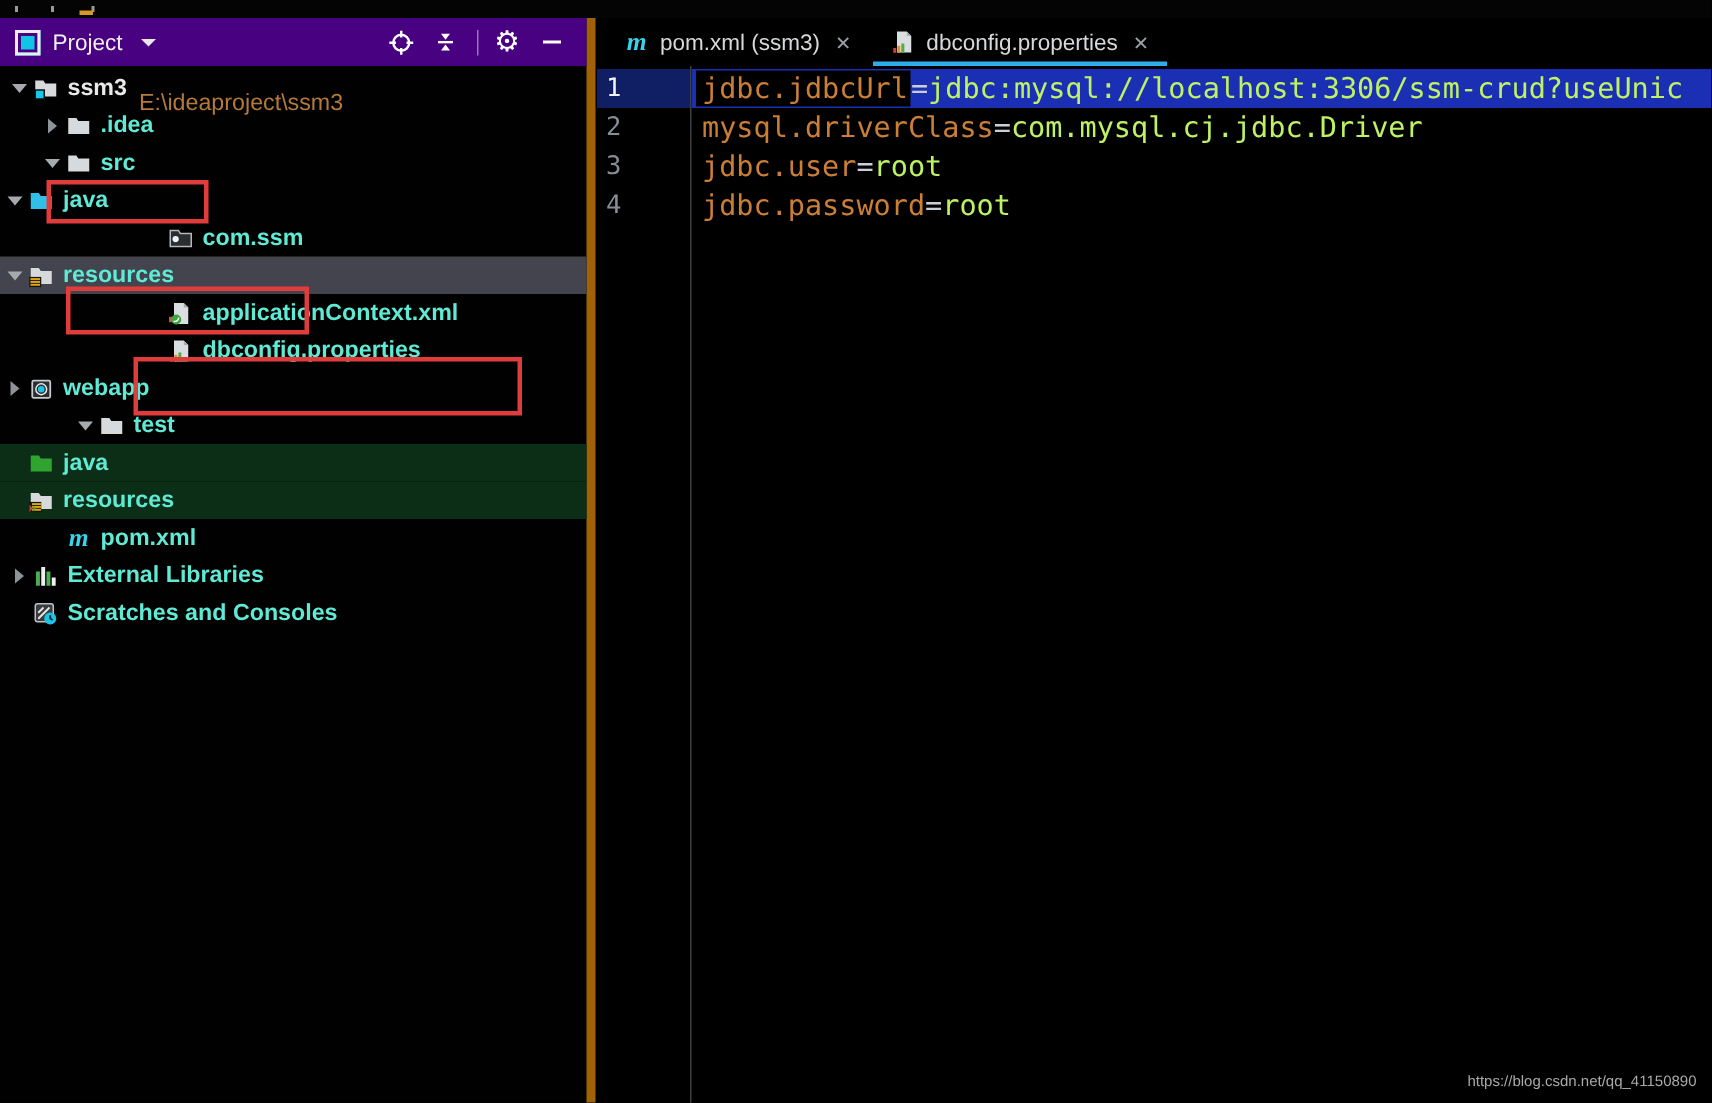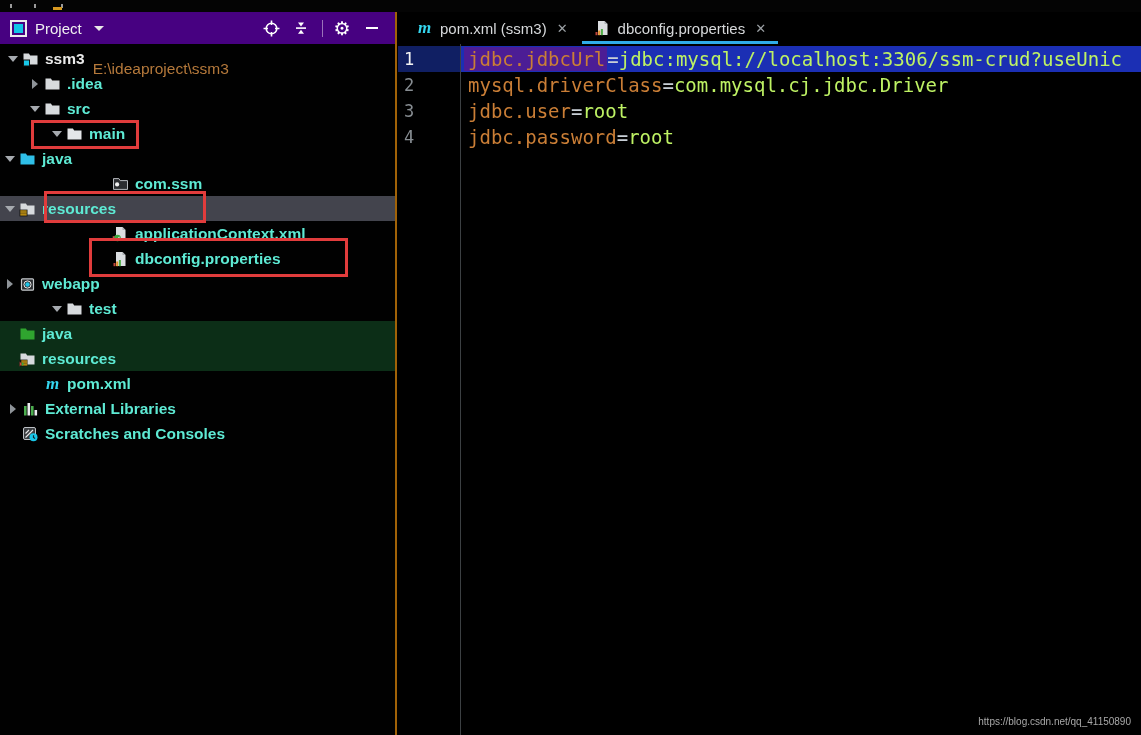--- a/index.html
+++ b/index.html
@@ -6,21 +6,21 @@
   body{width:1141px;height:735px;position:relative;overflow:hidden;
        font-family:"Liberation Sans",sans-serif;-webkit-font-smoothing:antialiased;}
 
   
   .topstrip{position:absolute;left:0;top:0;width:1141px;height:12px;background:#040404;}
   .artifact{position:absolute;background:#9a9a9a;}
   .artifact.orange{background:#d79921;}
 
   
   .pp{position:absolute;left:0;top:12px;width:397px;bottom:0;background:#010101;
-      border-right:2px solid #a16207;box-sizing:border-box;}
+      border-right:6px solid #a16207;box-sizing:border-box;}
   .pp-header{height:32px;background:#470181;display:flex;align-items:center;
              padding:0 12px 0 10px;box-sizing:border-box;}
   .pw-icon{width:13px;height:13px;border:2px solid #ececec;background:#10c4e6;
            box-shadow:inset 0 0 0 2px #470181;margin-right:8px;flex:none;}
   .pp-title{color:#f0f0f0;font-size:15px;}
   .caret-down{width:0;height:0;border-left:5px solid transparent;border-right:5px solid transparent;
               border-top:5px solid #e8e8e8;margin-left:12px;}
   .pp-sp{flex:1;}
   .hico{width:22px;height:22px;display:flex;align-items:center;justify-content:center;margin-left:8px;flex:none;}
   .hsep{width:1px;height:17px;background:rgba(255,255,255,.45);margin-left:10px;}
@@ -67,21 +67,21 @@
   .gnum{height:26px;line-height:26px;font-family:"DejaVu Sans Mono",monospace;font-size:17px;
         color:#878d92;padding-left:6px;box-sizing:border-box;}
   .gnum.sel{background:#101f63;color:#f3f3f3;}
   .codearea{position:absolute;left:63px;top:2px;right:0;overflow:hidden;}
   .cline{height:26px;line-height:26px;font-family:"DejaVu Sans Mono",monospace;font-size:19px;
          white-space:pre;padding-left:7px;}
   .cline.sel{background:#1b2fb4;}
   .k{color:#ca7e36;}
   .eq{color:#c8cfd6;}
   .v{color:#bef264;}
-  .hl{background:#4c1d95;padding:1px 2px 1px 4px;margin-left:-4px;}
+  .hl{background:#000000;padding:1px 2px 1px 4px;margin-left:-4px;}
 
   .watermark{position:absolute;right:10px;bottom:8px;color:#a8a8a8;font-size:10px;}
 </style>
 </head>
 <body>
 
 <div class="topstrip">
   <div class="artifact" style="left:10px;top:4px;width:2px;height:4px"></div>
   <div class="artifact" style="left:34px;top:4px;width:2px;height:4px"></div>
   <div class="artifact" style="left:61px;top:4px;width:2px;height:4px"></div>
@@ -142,29 +142,20 @@
     <div class="row lv1">
       <span class="chev exp"></span>
       <span class="ico">
         <svg width="17" height="16" viewBox="0 0 16 16">
             <path d="M1 2.6h5.4l1.3 2H15v8.8H1z" fill="#d7dadd"></path>
           </svg>
       </span>
       <span class="lbl">src</span>
     </div>
 
-    <div class="row lv2">
-      <span class="chev exp"></span>
-      <span class="ico">
-        <svg width="17" height="16" viewBox="0 0 16 16">
-            <path d="M1 2.6h5.4l1.3 2H15v8.8H1z" fill="#e4e6e8"></path>
-          </svg>
-      </span>
-      <span class="lbl">main</span>
-    </div>
 
     <div class="row lv3">
       <span class="chev exp"></span>
       <span class="ico">
         <svg width="17" height="16" viewBox="0 0 16 16">
             <path d="M1 2.6h5.4l1.3 2H15v8.8H1z" fill="#2fbfe8"></path>
           </svg>
       </span>
       <span class="lbl">java</span>
     </div>

